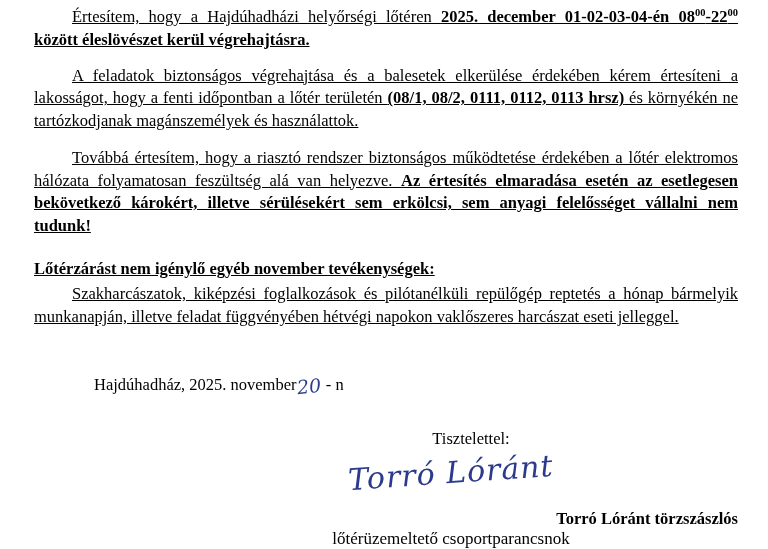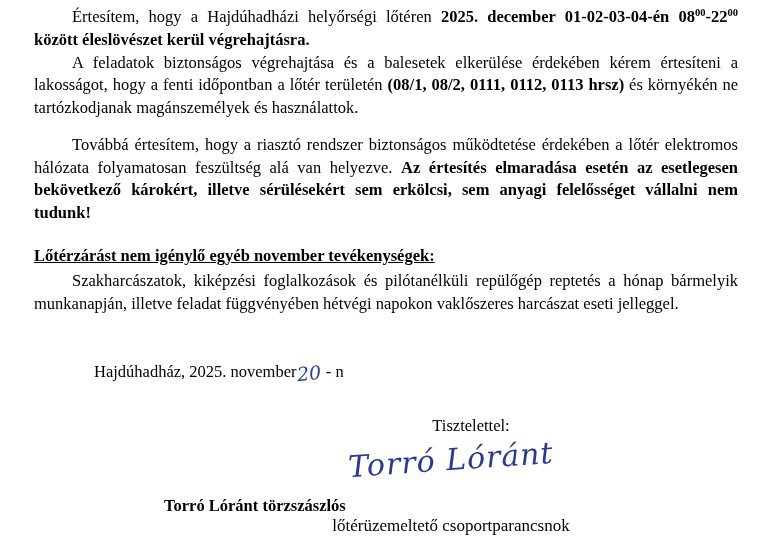--- a/index.html
+++ b/index.html
@@ -20,20 +20,21 @@
     height: 549px;
     box-sizing: border-box;
     padding: 6px 30px 0 34px;
   }
   p {
     margin: 0 0 0 0;
     font-size: 16.5px;
     line-height: 1.38;
     text-align: justify;
     text-justify: inter-word;
+    text-decoration: underline;
   }
   .indent {
     text-indent: 38px;
   }
   .b { font-weight: bold; }
   sup {
     font-size: 10.5px;
     vertical-align: super;
     line-height: 0;
   }
@@ -77,21 +78,21 @@
     color: #2b3a8c;
     font-family: "DejaVu Serif", serif;
     font-style: italic;
     font-size: 30px;
     letter-spacing: 1px;
     transform: rotate(-4deg);
     display: inline-block;
     white-space: nowrap;
   }
   .sign-name {
-    text-align: left;
+    text-align: right;
     padding-left: 130px;
     font-size: 16.5px;
     font-weight: bold;
     margin-top: -4px;
   }
   .sign-role {
     text-align: center;
     padding-left: 130px;
     font-size: 17px;
   }
@@ -99,21 +100,21 @@
 </style>
 </head>
 <body>
 
 <div class="page">
 
   <p class="indent">
     <span>Értesítem, hogy a Hajdúhadházi helyőrségi lőtéren </span><span class="b">2025. december 01-02-03-04-én 08</span><sup class="b">00</sup><span class="b">-</span><span class="b">22</span><sup class="b">00</sup><span class="b"> között éleslövészet kerül végrehajtásra.</span>
   </p>
 
-  <p class="indent" style="margin-top:0">
+  <p class="indent" style="margin-top:13px">
     <span>A feladatok biztonságos végrehajtása és a balesetek elkerülése érdekében kérem értesíteni a lakosságot, hogy a fenti időpontban a lőtér területén </span><span class="b nowrap">(08/1, 08/2, 0111, 0112, 0113 hrsz)</span><span> és környékén ne tartózkodjanak magánszemélyek és használattok.</span>
   </p>
 
   <p class="indent" style="margin-top:14px">
     <span>Továbbá értesítem, hogy a riasztó rendszer biztonságos működtetése érdekében a lőtér elektromos hálózata folyamatosan feszültség alá van helyezve. </span><span class="b">Az értesítés elmaradása esetén az esetlegesen bekövetkező károkért, illetve sérülésekért sem erkölcsi, sem anyagi felelősséget vállalni nem tudunk!</span>
   </p>
 
   <div class="section-head">Lőtérzárást nem igénylő egyéb november tevékenységek:</div>
 
   <p class="indent body-block">Szakharcászatok, kiképzési foglalkozások és pilótanélküli repülőgép reptetés a hónap bármelyik munkanapján, illetve feladat függvényében hétvégi napokon vaklőszeres harcászat eseti jelleggel.</p>

